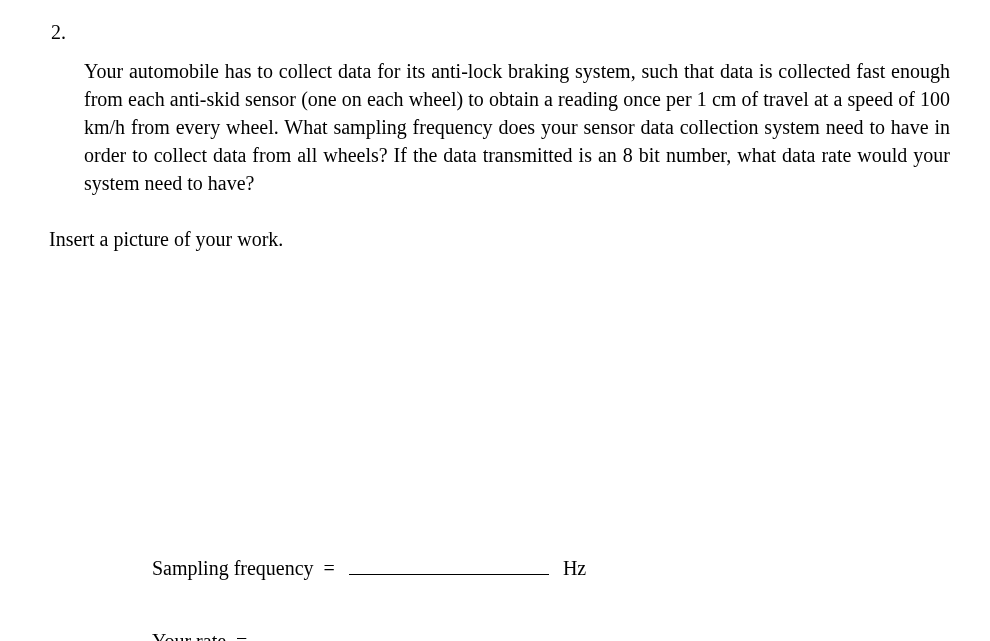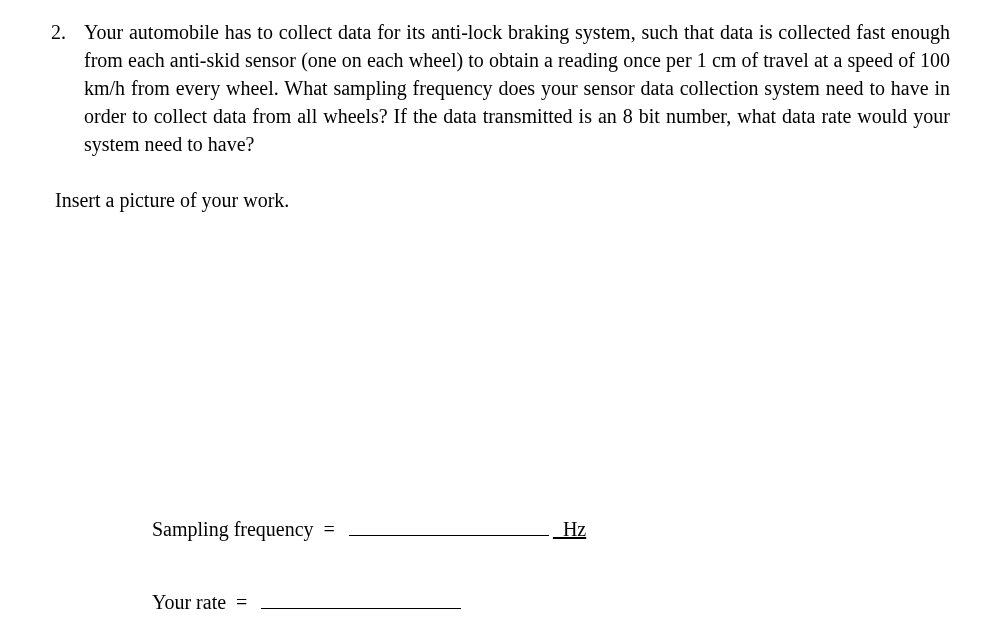--- a/index.html
+++ b/index.html
@@ -25,23 +25,24 @@
     .question-number {
       width: 44px;
       text-align: right;
       padding-right: 18px;
       flex-shrink: 0;
     }
     .question-text {
       flex: 1;
       text-align: justify;
       text-justify: inter-word;
+      margin-top: 39px;
     }
     .instruction {
-      margin-left: 15px;
+      margin-left: 9px;
       margin-bottom: 20px;
     }
     .answers {
       margin-top: 300px;
       margin-left: 112px;
     }
     .answer-row {
       display: flex;
       align-items: baseline;
       margin-bottom: 44px;
@@ -51,21 +52,20 @@
     }
     .answer-blank {
       display: inline-block;
       border-bottom: 1px solid #000;
       width: 200px;
       height: 1.1em;
       margin: 0 4px;
     }
     .answer-unit {
       white-space: pre;
-      text-decoration: underline;
     }
   </style>
 </head>
 <body>
 
 <div class="question-block">
   <div class="question-number">2.</div>
   <div class="question-text">Your automobile has to collect data for its anti-lock braking system, such that data is collected fast enough from each anti-skid sensor (one on each wheel) to obtain a reading once per 1 cm of travel at a speed of 100 km/h from every wheel.  What sampling frequency does your sensor data collection system need to have in order to collect data from all wheels? If the data transmitted is an 8 bit number, what data rate would your system need to have?</div>
 </div>
 

